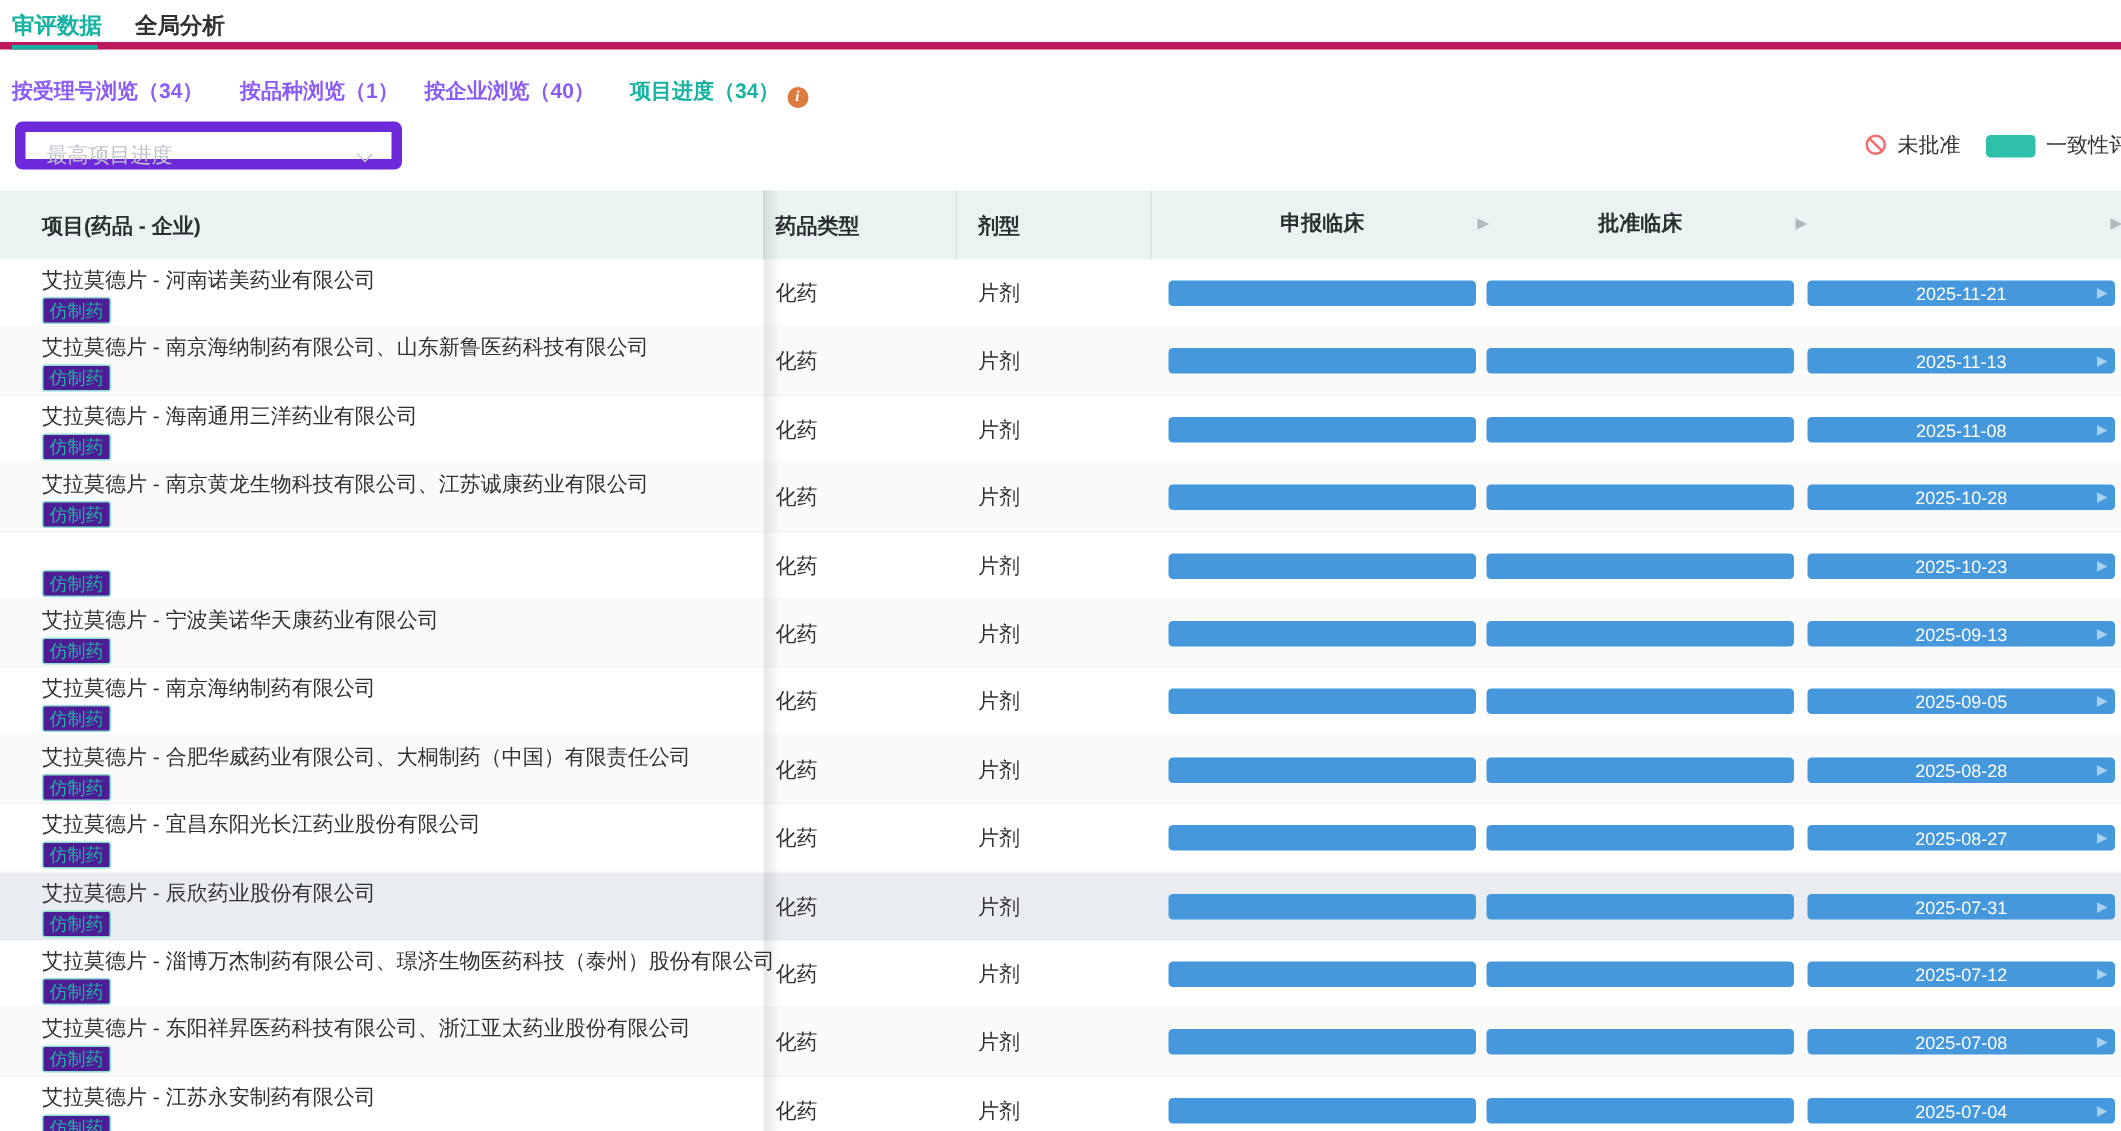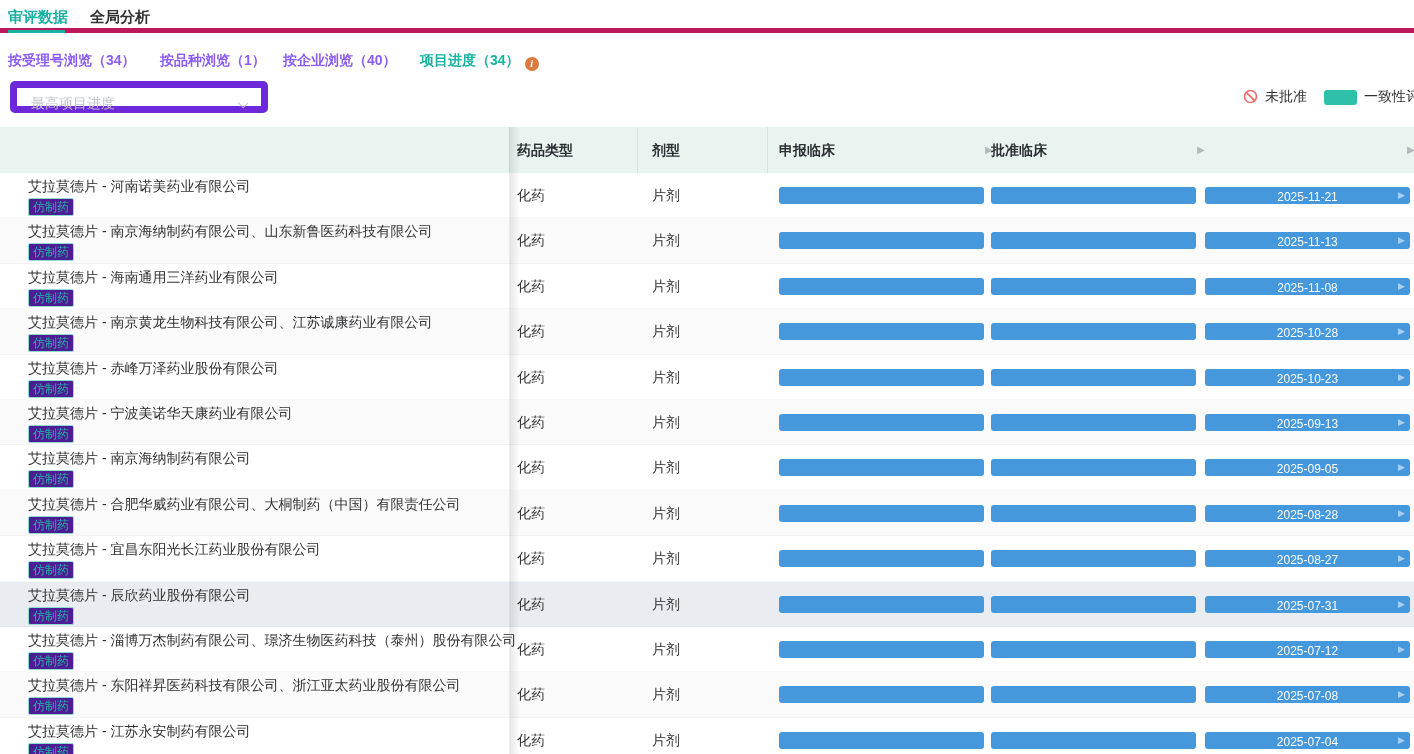--- a/index.html
+++ b/index.html
@@ -33,21 +33,21 @@
   .legend-item-label { position:absolute; top:88px; font-size:14px; color:#303133; white-space:nowrap; }
   .prohibit-icon { position:absolute; left:1243px; top:89px; width:15px; height:15px; }
   .legend-swatch { position:absolute; left:1324px; top:90px; width:33px; height:15px; border-radius:3px; background:#2fc0a9; }
 
   
   .thead { position:absolute; left:0; top:127px; width:1414px; height:46px; background:#e9f4f1; }
   .th { position:absolute; top:0; line-height:46px; font-size:14px; font-weight:bold; color:#2b2f33; white-space:nowrap; }
   .th-project { left:28px; }
   .th-type { left:517px; }
   .th-form { left:652px; }
-  .th-stage { width:205px; text-align:left; }
+  .th-stage { width:205px; text-align:center;font-family:Liberation Mono, monospace; }
   .th-stage1 { left:779px; } .th-stage2 { left:991px; } .th-stage3 { left:1205px; }
   .th-arrow { position:absolute; top:0; line-height:46px; font-size:10px; color:#b3b8bd; }
   .th-arrow1 { left:985px; } .th-arrow2 { left:1197px; } .th-arrow3 { left:1407px; }
   .th-vline { position:absolute; top:0; width:1px; height:46px; background:#d7e3e0; }
   .th-vline1 { left:509px; } .th-vline2 { left:637px; } .th-vline3 { left:767px; }
 
   .tbody { position:absolute; left:0; top:173px; width:1414px; }
   .trow { position:relative; width:1414px; height:45.4px; background:#fff; box-shadow: inset 0 -1px 0 rgba(0,0,0,0.03); }
   .trow.even { background:#fafafa; }
   .trow.highlight { background:#e9edf2; }
@@ -92,20 +92,21 @@
   <svg width="15" height="15" viewBox="0 0 16 16">
     <circle cx="8" cy="8" r="6.4" fill="none" stroke="#f56c6c" stroke-width="1.8"></circle>
     <line x1="3.6" y1="3.6" x2="12.4" y2="12.4" stroke="#f56c6c" stroke-width="1.8"></line>
   </svg>
 </span>
 <span class="legend-item-label" style="left:1265px;">未批准</span>
 <span class="legend-swatch"></span>
 <span class="legend-item-label" style="left:1364px;">一致性评价</span>
 
 <div class="thead">
+  <div class="th th-project">项目(药品 - 企业)</div>
   <div class="th th-type">药品类型</div>
   <div class="th th-form">剂型</div>
   <div class="th th-stage th-stage1">申报临床</div>
   <div class="th th-stage th-stage2">批准临床</div>
   <div class="th-arrow th-arrow1">▶</div>
   <div class="th-arrow th-arrow2">▶</div>
   <div class="th-arrow th-arrow3">▶</div>
   <div class="th-vline th-vline1"></div>
   <div class="th-vline th-vline2"></div>
   <div class="th-vline th-vline3"></div>
@@ -154,21 +155,20 @@
     <div class="cell cell-type">化药</div>
     <div class="cell cell-form">片剂</div>
     <div class="bar bar1"></div>
     <div class="bar bar2"></div>
     <div class="bar bar3">
       <span class="bar-date">2025-10-28</span>
       <span class="bar-play">▶</span>
     </div>
   </div>
     <div class="trow">
-    <div class="proj-name">艾拉莫德片 - 赤峰万泽药业股份有限公司</div>
     <span class="tag">仿制药</span>
     <div class="cell cell-type">化药</div>
     <div class="cell cell-form">片剂</div>
     <div class="bar bar1"></div>
     <div class="bar bar2"></div>
     <div class="bar bar3">
       <span class="bar-date">2025-10-23</span>
       <span class="bar-play">▶</span>
     </div>
   </div>

